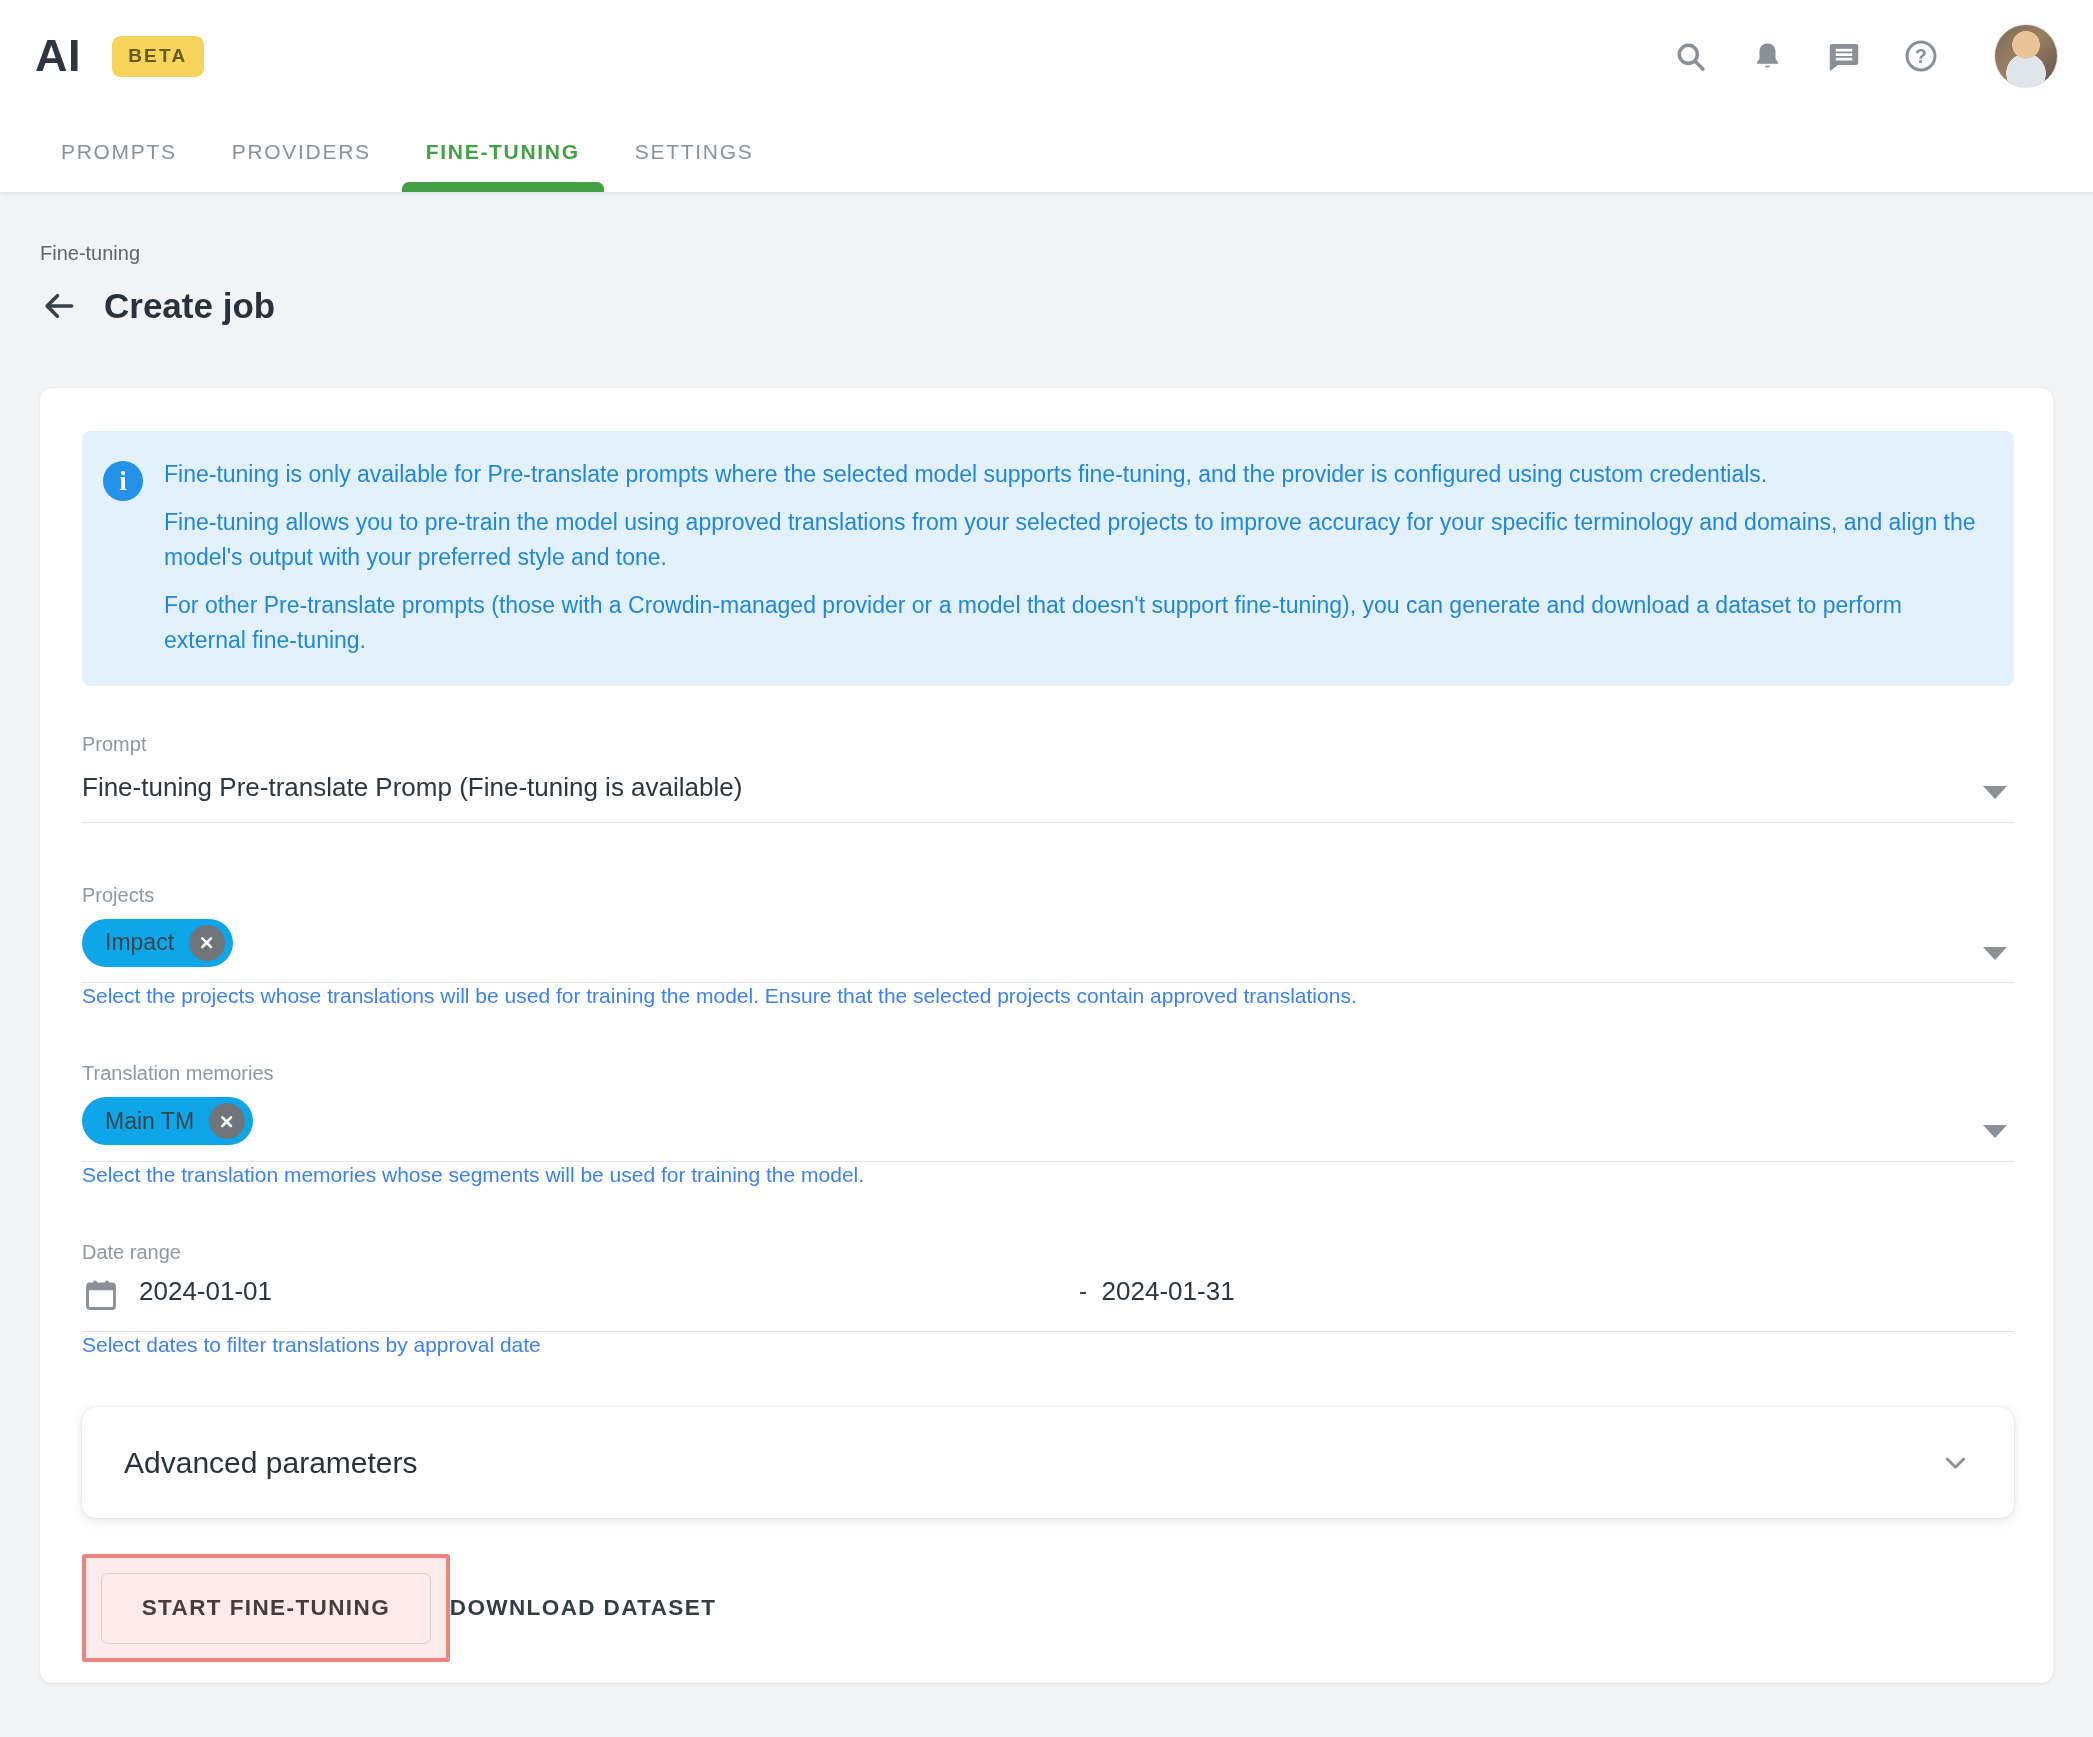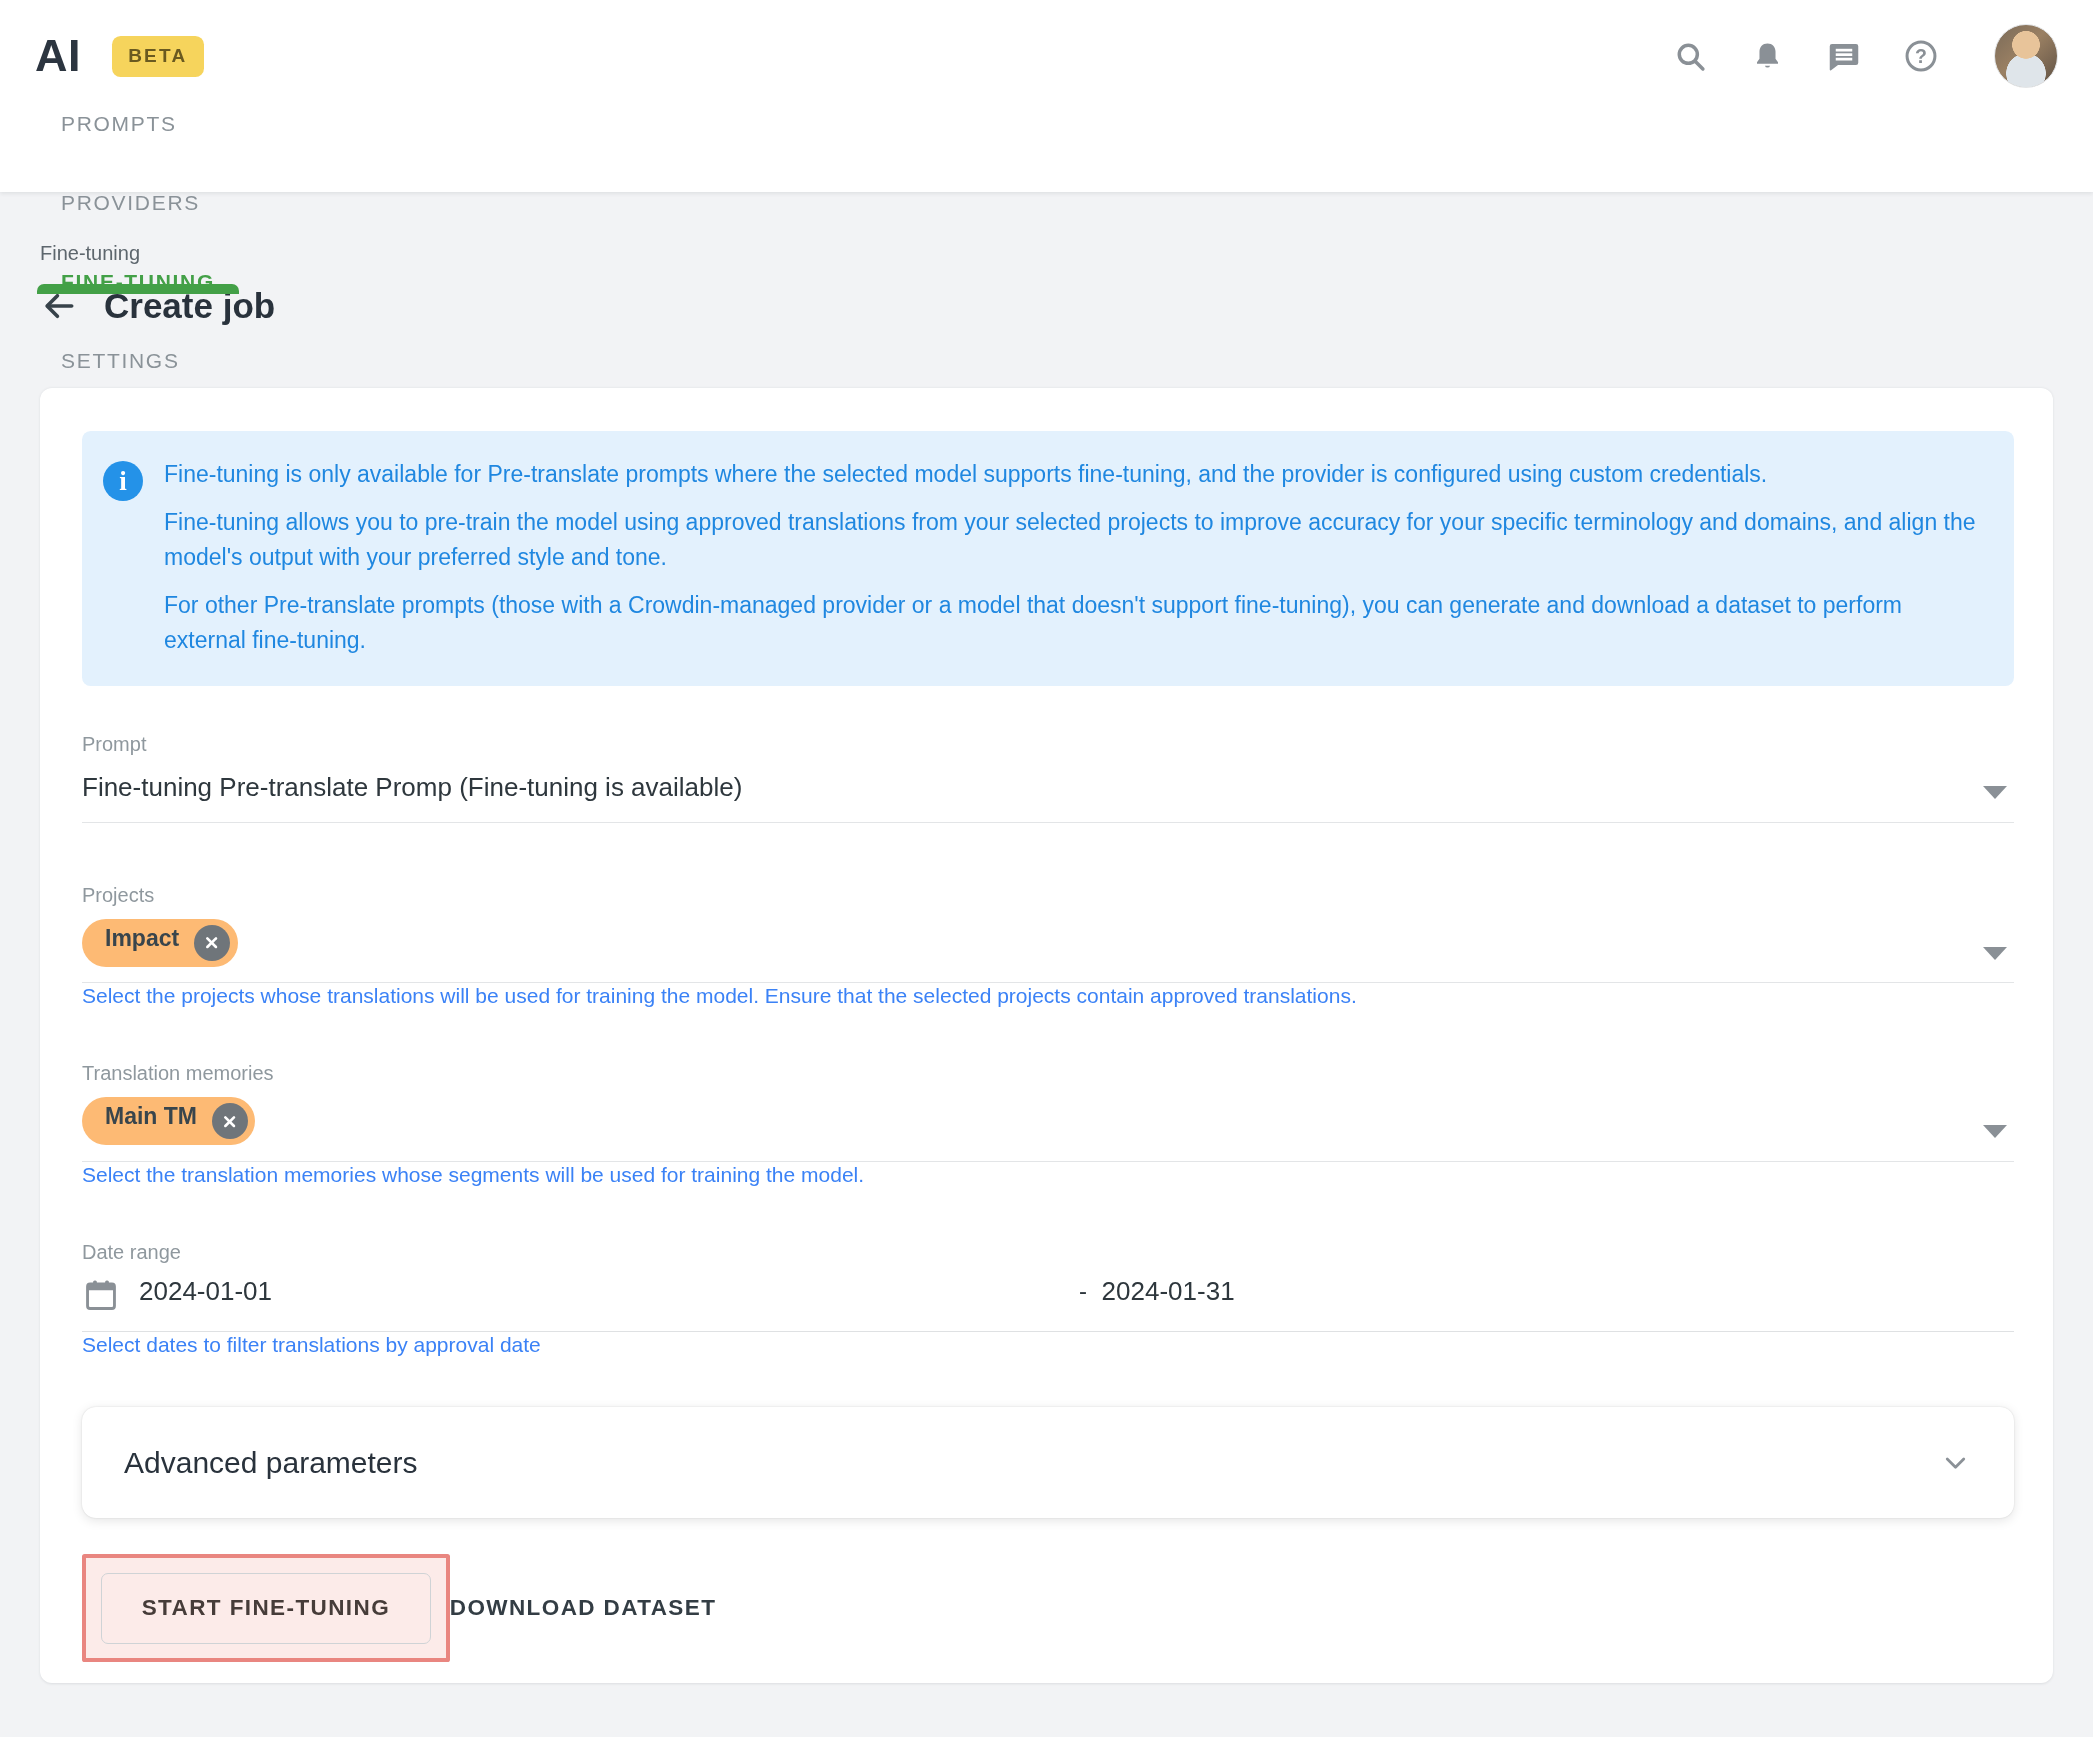--- a/index.html
+++ b/index.html
@@ -58,23 +58,22 @@
     background:
       radial-gradient(circle at 50% 32%, #e8c49a 0 26%, transparent 27%),
       radial-gradient(circle at 50% 78%, #dfe5ea 0 34%, transparent 35%),
       linear-gradient(135deg, #7a6a58 0%, #9a8063 45%, #5d4f42 100%);
     border: 0.9px solid #e3e5e7;
   }
   .tabs {
     display: flex;
     gap: 55px;
     height: 80px;
-    align-items: flex-start;
+    align-items: flex-end;
     padding-left: 61px;
-    flex-direction: column;
   }
   .tab {
     position: relative;
     height: 100%;
     display: flex;
     align-items: center;
     font-size: 21px;
     font-weight: 500;
     letter-spacing: 1.7px;
     color: #8a9298;
@@ -160,27 +159,27 @@
     cursor: pointer;
   }
   .chips-row {
     position: relative;
     border-bottom: 0.9px solid #e3e5e7;
     padding: 12px 52px 15.6px 0;
     display: flex;
   }
   .chip {
     display: inline-flex;
-    background: #fdba74;
+    align-items: center;
+    background: #0ea5e9;
     border-radius: 28px;
     padding: 6px 7.8px 6px 23px;
     gap: 14.7px;
     font-size: 23px;
     color: #39454c;
-    font-weight: bold;
   }
   .chip-x {
     width: 36px; height: 36px;
     border-radius: 50%;
     background: #6f757a;
     display: flex; align-items: center; justify-content: center;
     cursor: pointer;
   }
   .field-help {
     margin-top: 1px;

